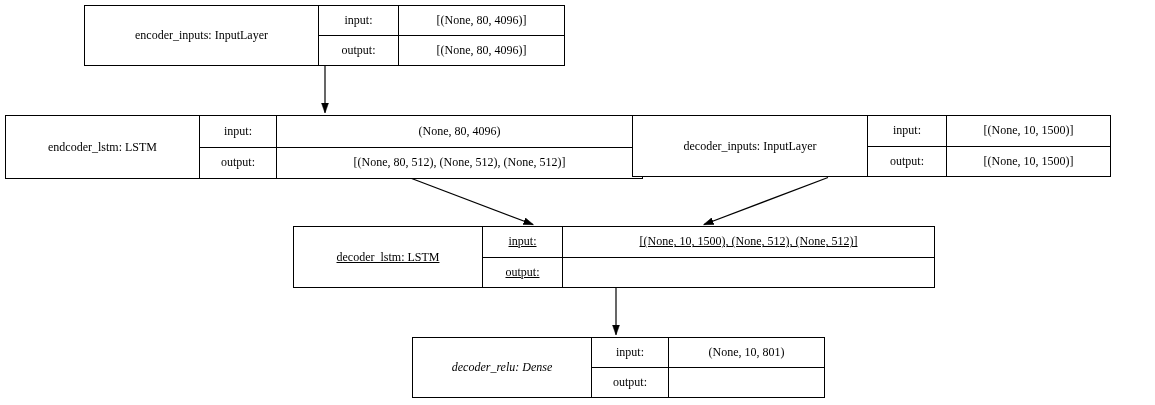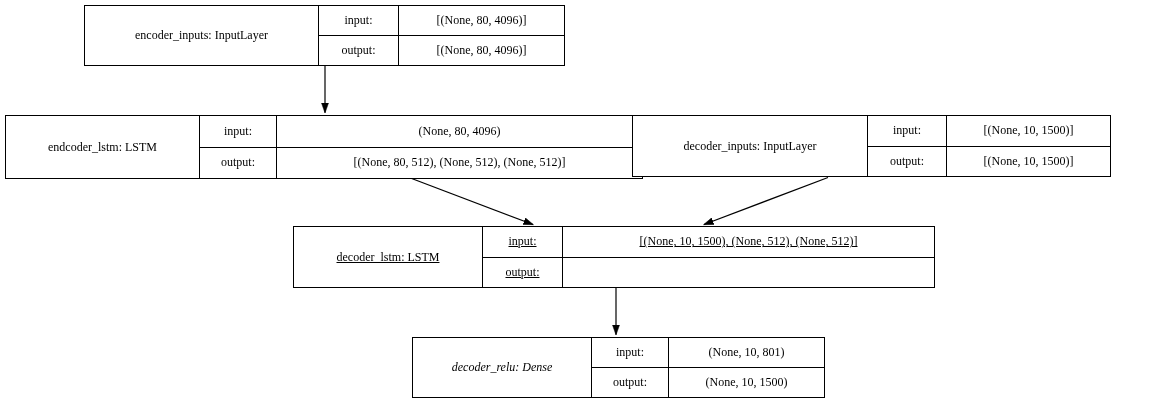--- a/index.html
+++ b/index.html
@@ -148,18 +148,17 @@
 
   <div class="node" style="left:412px; top:337px; width:413px; height:61px;">
     <div class="title-cell" style="width:179px;font-style:italic;">decoder_relu: Dense</div>
     <div class="io-col">
       <div class="io-row first">
         <div class="io-label" style="width:77px;">input:</div>
         <div class="io-value">(None, 10, 801)</div>
       </div>
       <div class="io-row">
         <div class="io-label" style="width:77px;">output:</div>
-        <div class="io-value">(None, 10, 1500)</div>
       </div>
     </div>
   </div>
 
 </div>
 
 </body></html>

